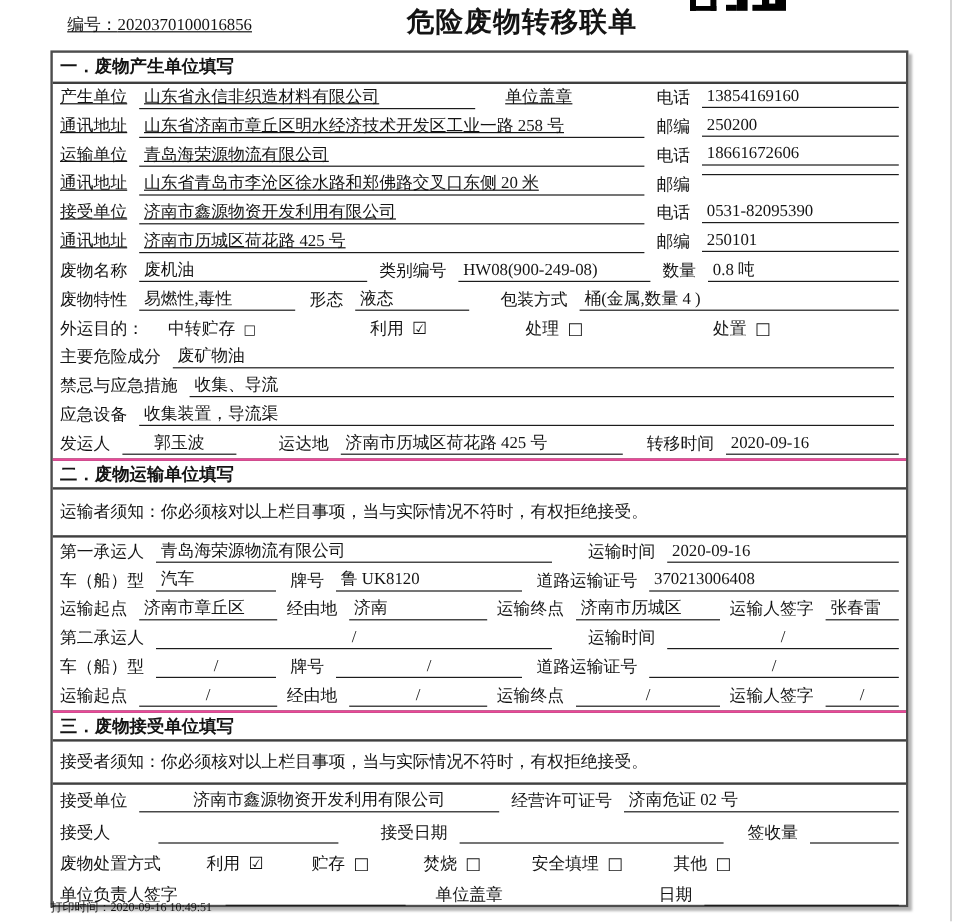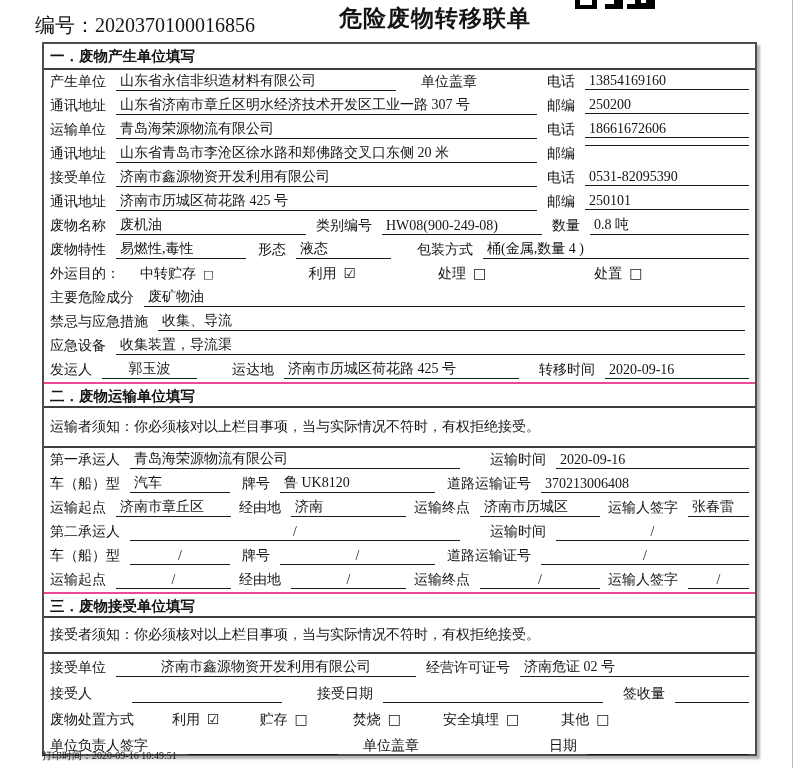--- a/index.html
+++ b/index.html
@@ -7,21 +7,21 @@
   body {
     width:796px; height:768px; position:relative; overflow:hidden;
     background:#ffffff; color:#141414;
     font-family:"Liberation Serif","DejaVu Serif",serif;
     font-size:14px;
   }
   .page-edge { position:absolute; top:0; bottom:0; right:3px; width:1px; background:#b9b9b9; }
 
   
   .hdr { position:absolute; top:0; left:0; width:796px; height:42px; }
-  .serial { position:absolute; left:35px; top:12px; font-size:20px; white-space:nowrap; }
+  .serial { position:absolute; left:56px; top:12px; font-size:14px; white-space:nowrap;text-decoration:underline; }
   .doc-title {
     position:absolute; left:0; top:3px; width:870px; text-align:center;
     font-family:"Liberation Sans","DejaVu Sans",sans-serif;
     font-weight:bold; font-size:23px; letter-spacing:1px;
   }
   
   .qr { position:absolute; left:575px; top:0; width:80px; height:9px; }
   .qr div { position:absolute; background:#000; }
   .qr .q1 { left:0; top:0; width:22px; height:9px; background:transparent;
             border-left:5px solid #000; border-right:5px solid #000; border-bottom:4px solid #000; }
@@ -48,21 +48,21 @@
   .notice { height:40px; display:flex; align-items:center; padding:0 6px;
             border-bottom:2px solid #3f3f3f; }
   .s3 .notice { height:36px; }
   .row { display:flex; align-items:flex-end; height:24px; padding:0 6px 3px 6px; }
   .s3 .row { height:26px; }
   .lbl { white-space:nowrap; margin-right:10px; flex:none; }
   .ul  { border-bottom:1px solid #1c1c1c; padding:0 4px; white-space:nowrap;
          overflow:hidden; flex:none; }
   .grow { flex:1 1 auto; }
   .ctr { text-align:center; }
-  .colL { width:497px; display:flex; align-items:flex-end; flex:none; }
+  .colL { width:497px; display:flex; flex:none;text-decoration:underline; }
   .colR { flex:1; display:flex; align-items:flex-start; }
   .mark { font-family:"DejaVu Sans",sans-serif; font-size:14px; margin-left:7px; }
   .mark.sm { font-size:11px; }
   .opt { white-space:nowrap; }
 
   .footer { position:absolute; left:42px; top:749px; white-space:nowrap; font-size:10px; }
 </style>
 </head>
 <body>
 
@@ -92,21 +92,21 @@
       </div>
       <div class="colR">
         <span class="lbl">电话</span>
         <span class="ul grow">13854169160</span>
       </div>
     </div>
 
     <div class="row">
       <div class="colL">
         <span class="lbl">通讯地址</span>
-        <span class="ul grow" style="margin-right:10px;">山东省济南市章丘区明水经济技术开发区工业一路 307 号</span>
+        <span class="ul grow" style="margin-right:10px;">山东省济南市章丘区明水经济技术开发区工业一路 258 号</span>
       </div>
       <div class="colR">
         <span class="lbl">邮编</span>
         <span class="ul grow">250200</span>
       </div>
     </div>
 
     <div class="row">
       <div class="colL">
         <span class="lbl">运输单位</span>

